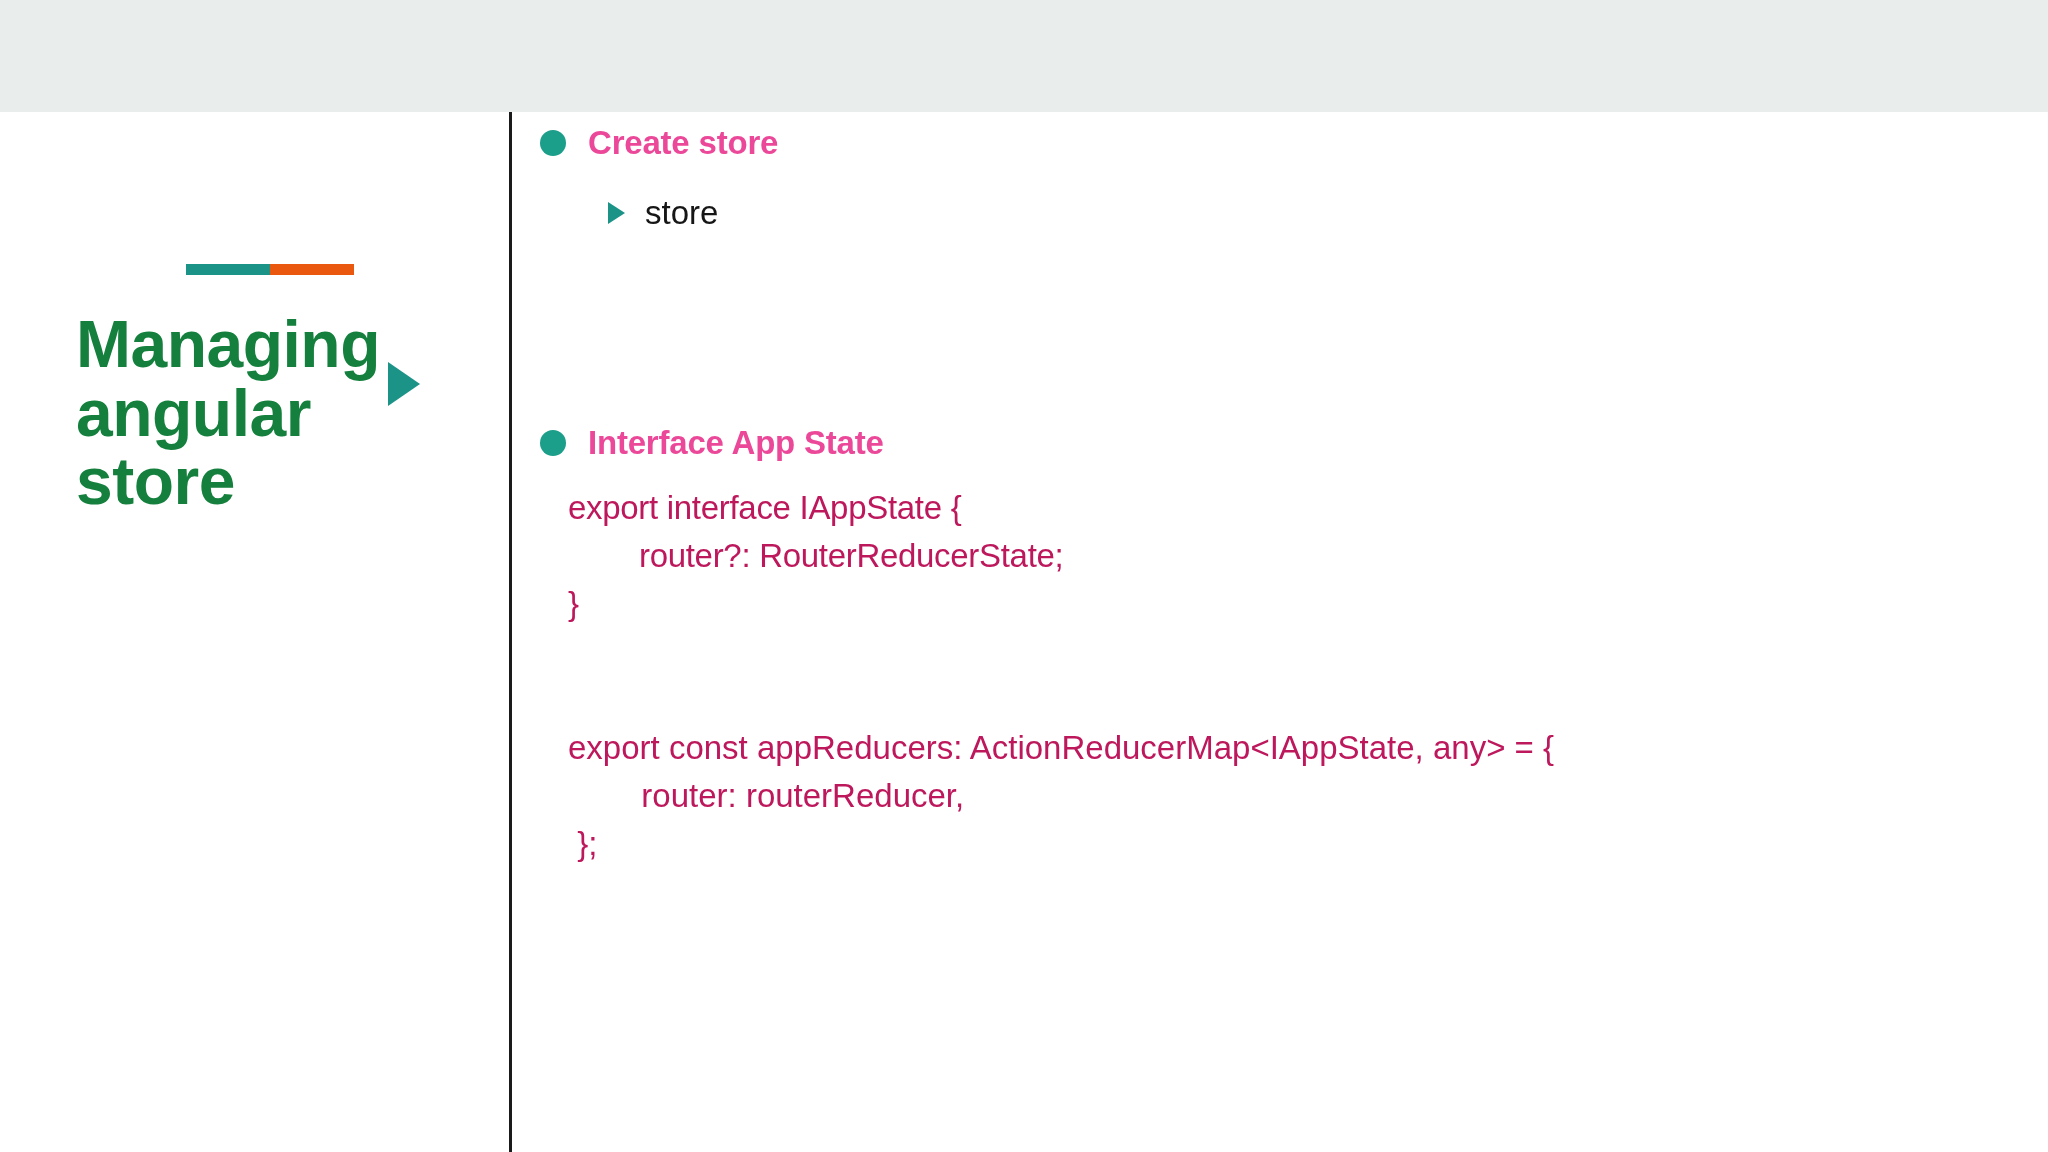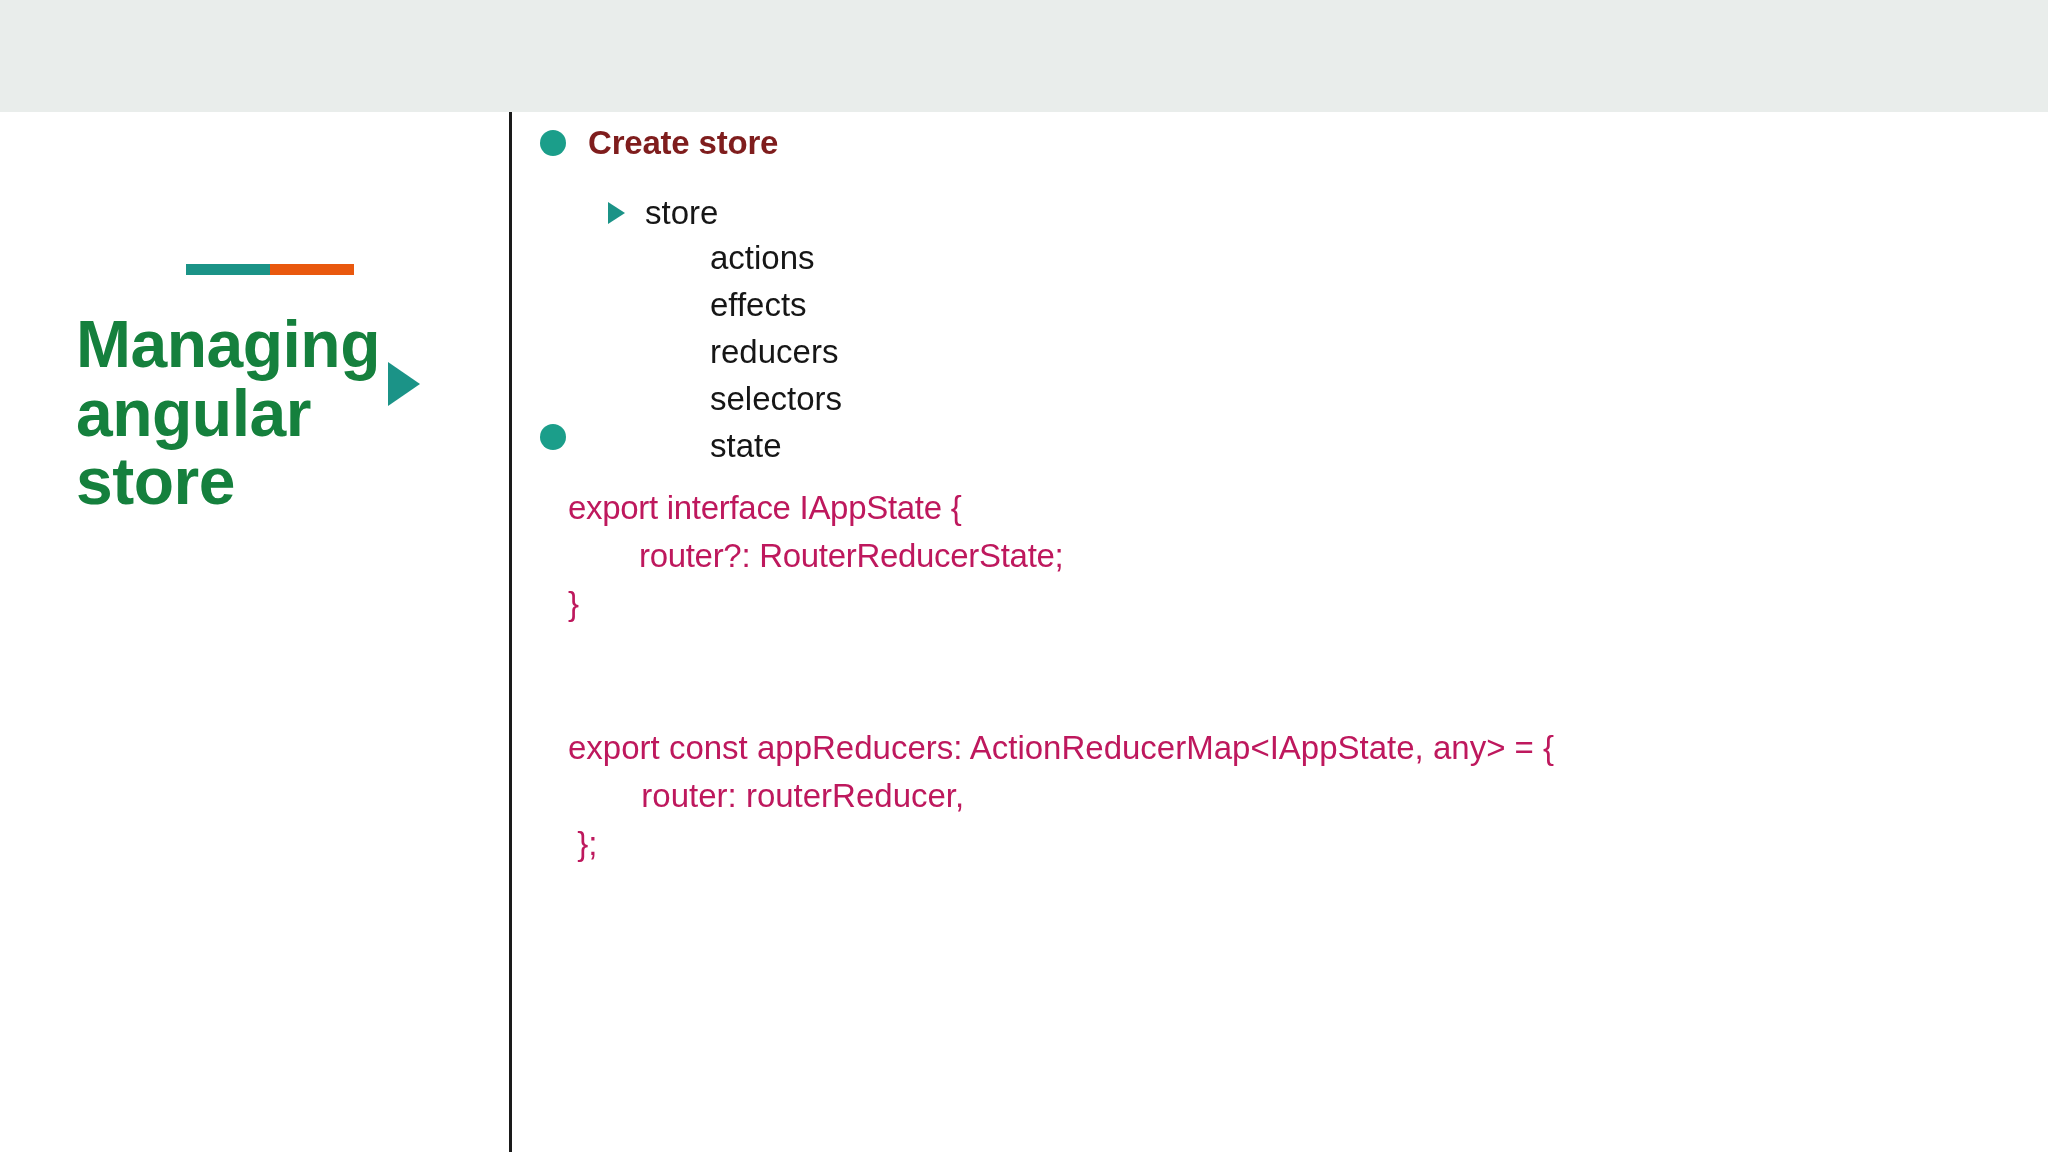--- a/index.html
+++ b/index.html
@@ -120,21 +120,21 @@
     height: 26px;
     border-radius: 50%;
     background: #1B9E8A;
     flex: 0 0 auto;
   }
   .bullet-label {
     margin-left: 22px;
     font-family: "Liberation Sans", sans-serif;
     font-size: 33px;
     font-weight: bold;
-    color: #7f1d1d;
+    color: #ec4899;
     letter-spacing: -0.2px;
     white-space: nowrap;
   }
 
   .sub-row {
     position: absolute;
     display: flex;
     align-items: center;
   }
   .caret {
@@ -203,30 +203,24 @@
     <div class="bullet-row" style="left:0px; top:12px;">
       <span class="dot"></span>
       <span class="bullet-label">Create store</span>
     </div>
 
     <div class="sub-row" style="left:68px; top:82px;">
       <span class="caret"></span>
       <span class="sub-label">store</span>
     </div>
 
-    <div class="leaf-list" style="left:170px; top:122px;">
-      <div>actions</div>
-      <div>effects</div>
-      <div>reducers</div>
-      <div>selectors</div>
-      <div>state</div>
-    </div>
 
     <div class="bullet-row" style="left:0px; top:312px;">
       <span class="dot"></span>
+      <span class="bullet-label">Interface App State</span>
     </div>
 
     <div class="code-block tight" style="left:28px; top:372px;">export interface IAppState {
         router?: RouterReducerState;
 }</div>
 
 
     <div class="code-block" style="left:28px; top:612px;">export const appReducers: ActionReducerMap&lt;IAppState, any&gt; = {
         router: routerReducer,
  };</div>

